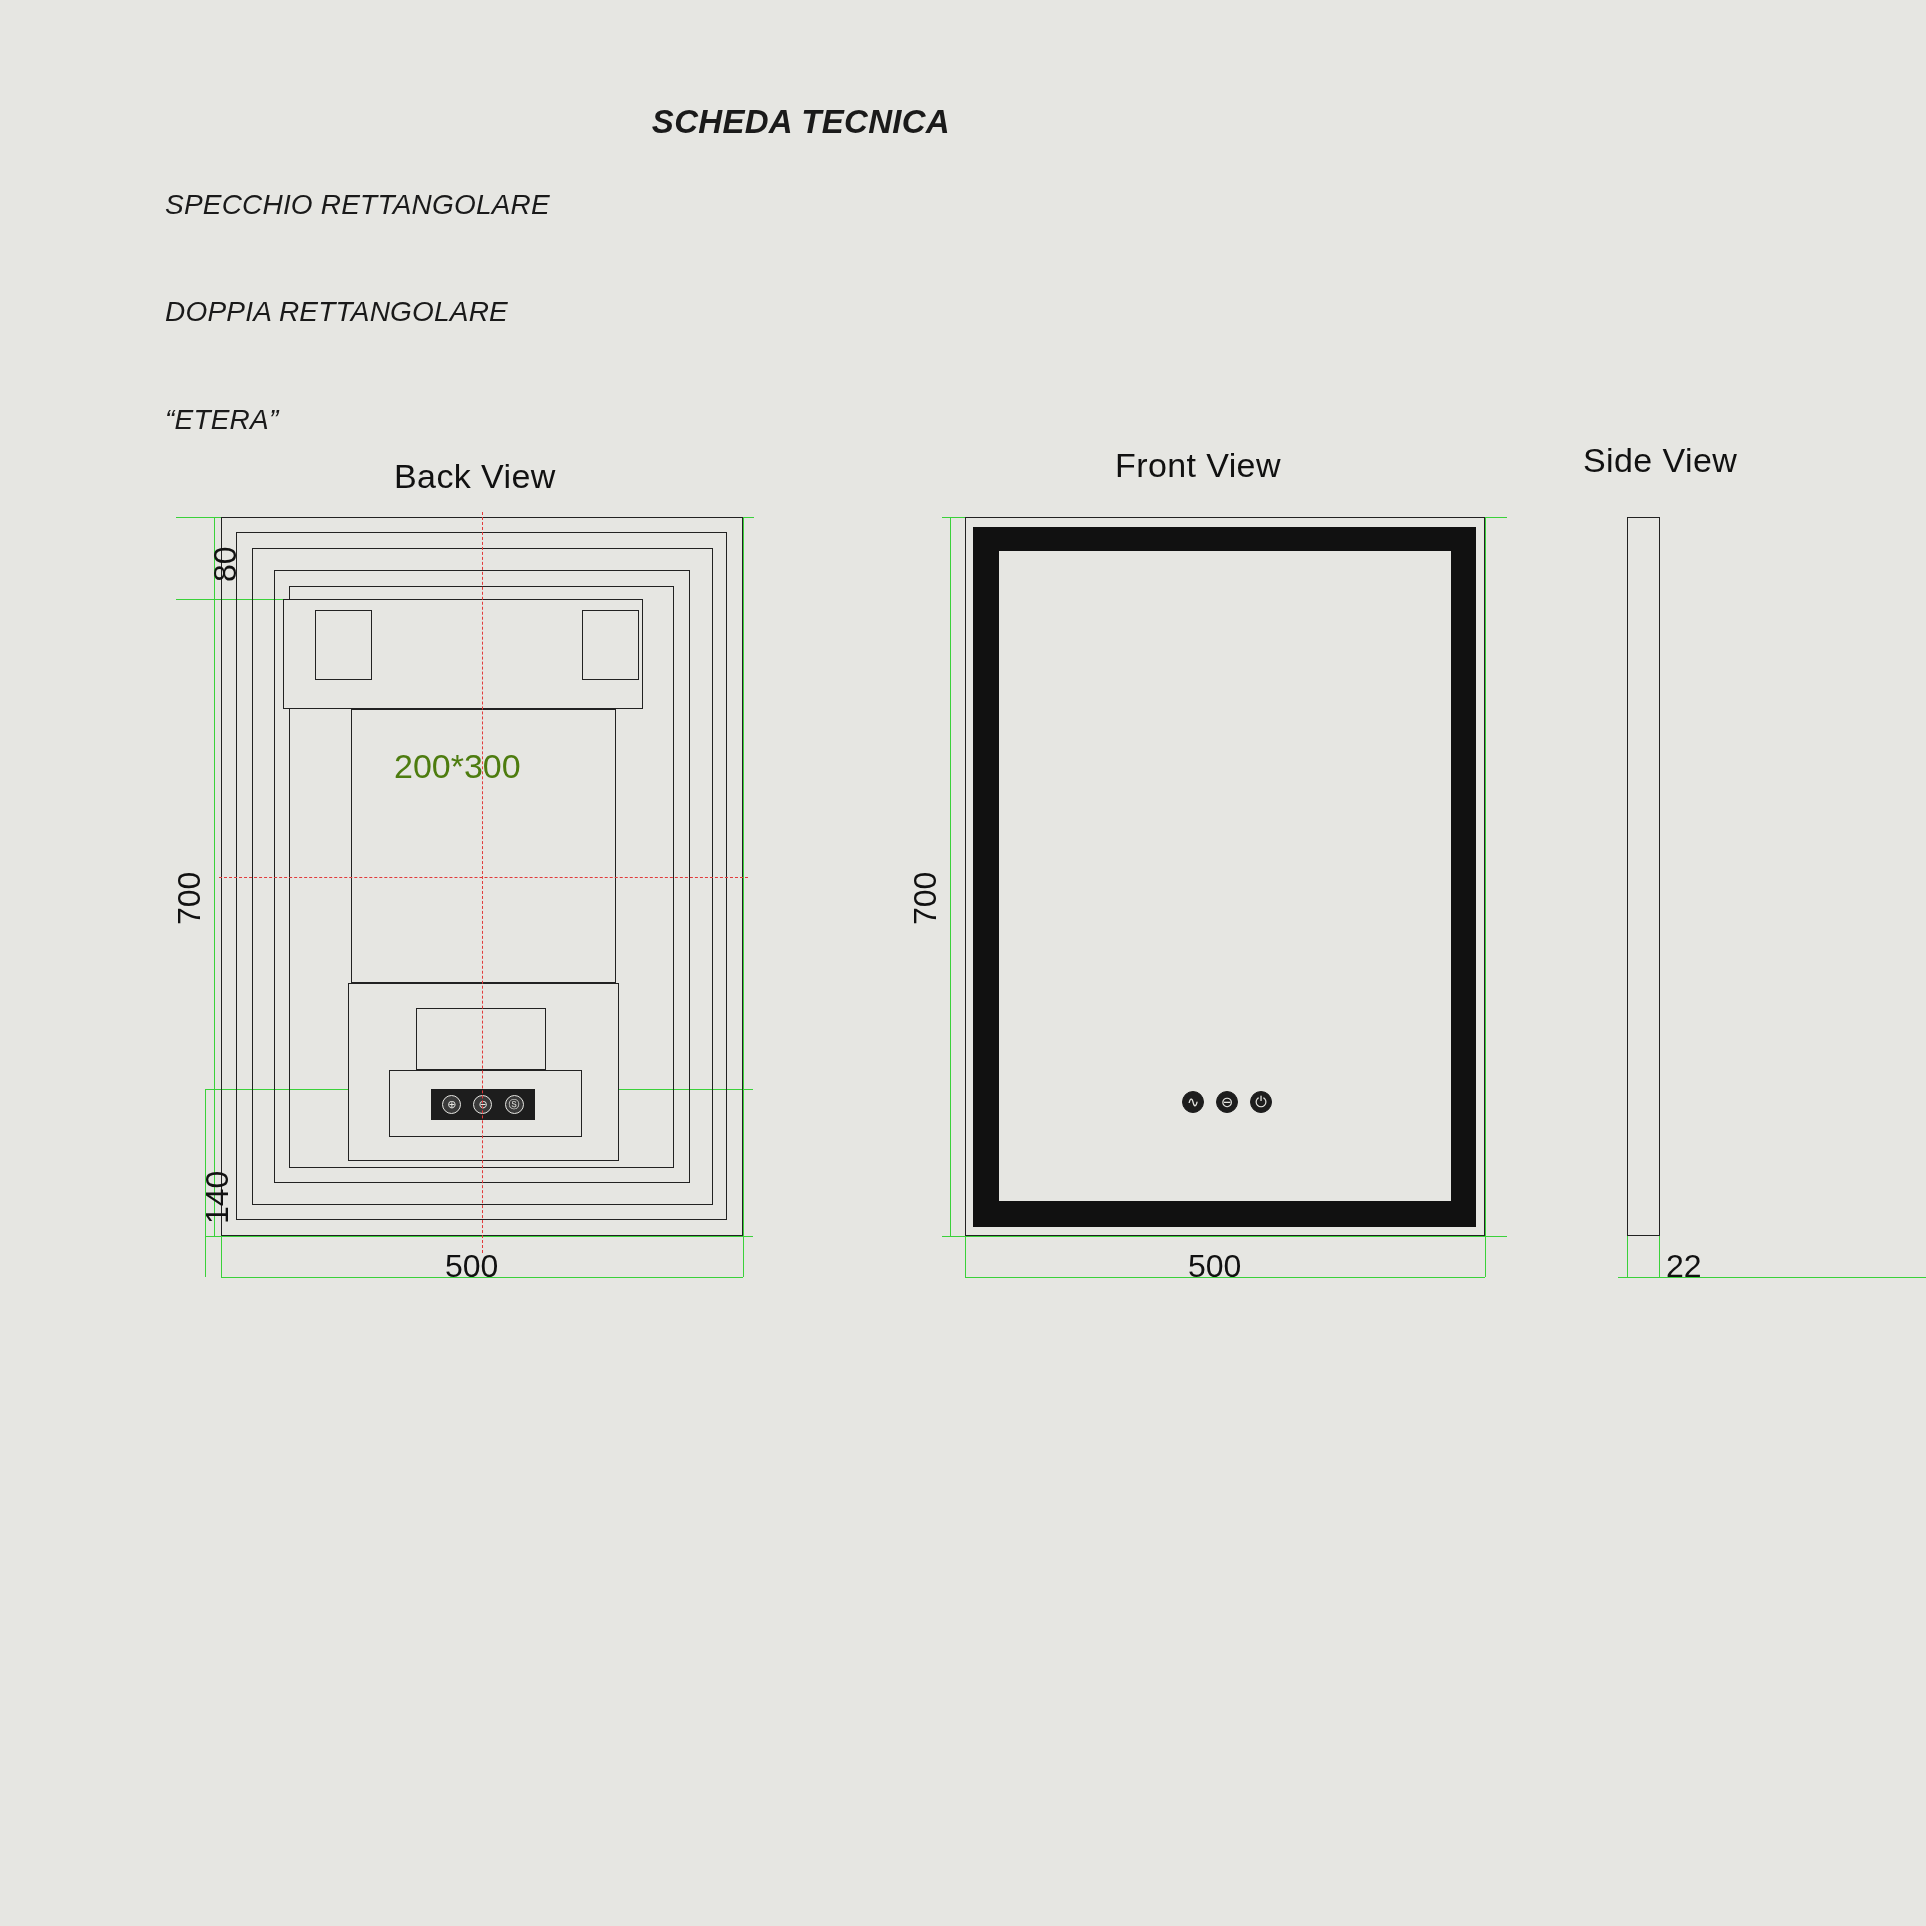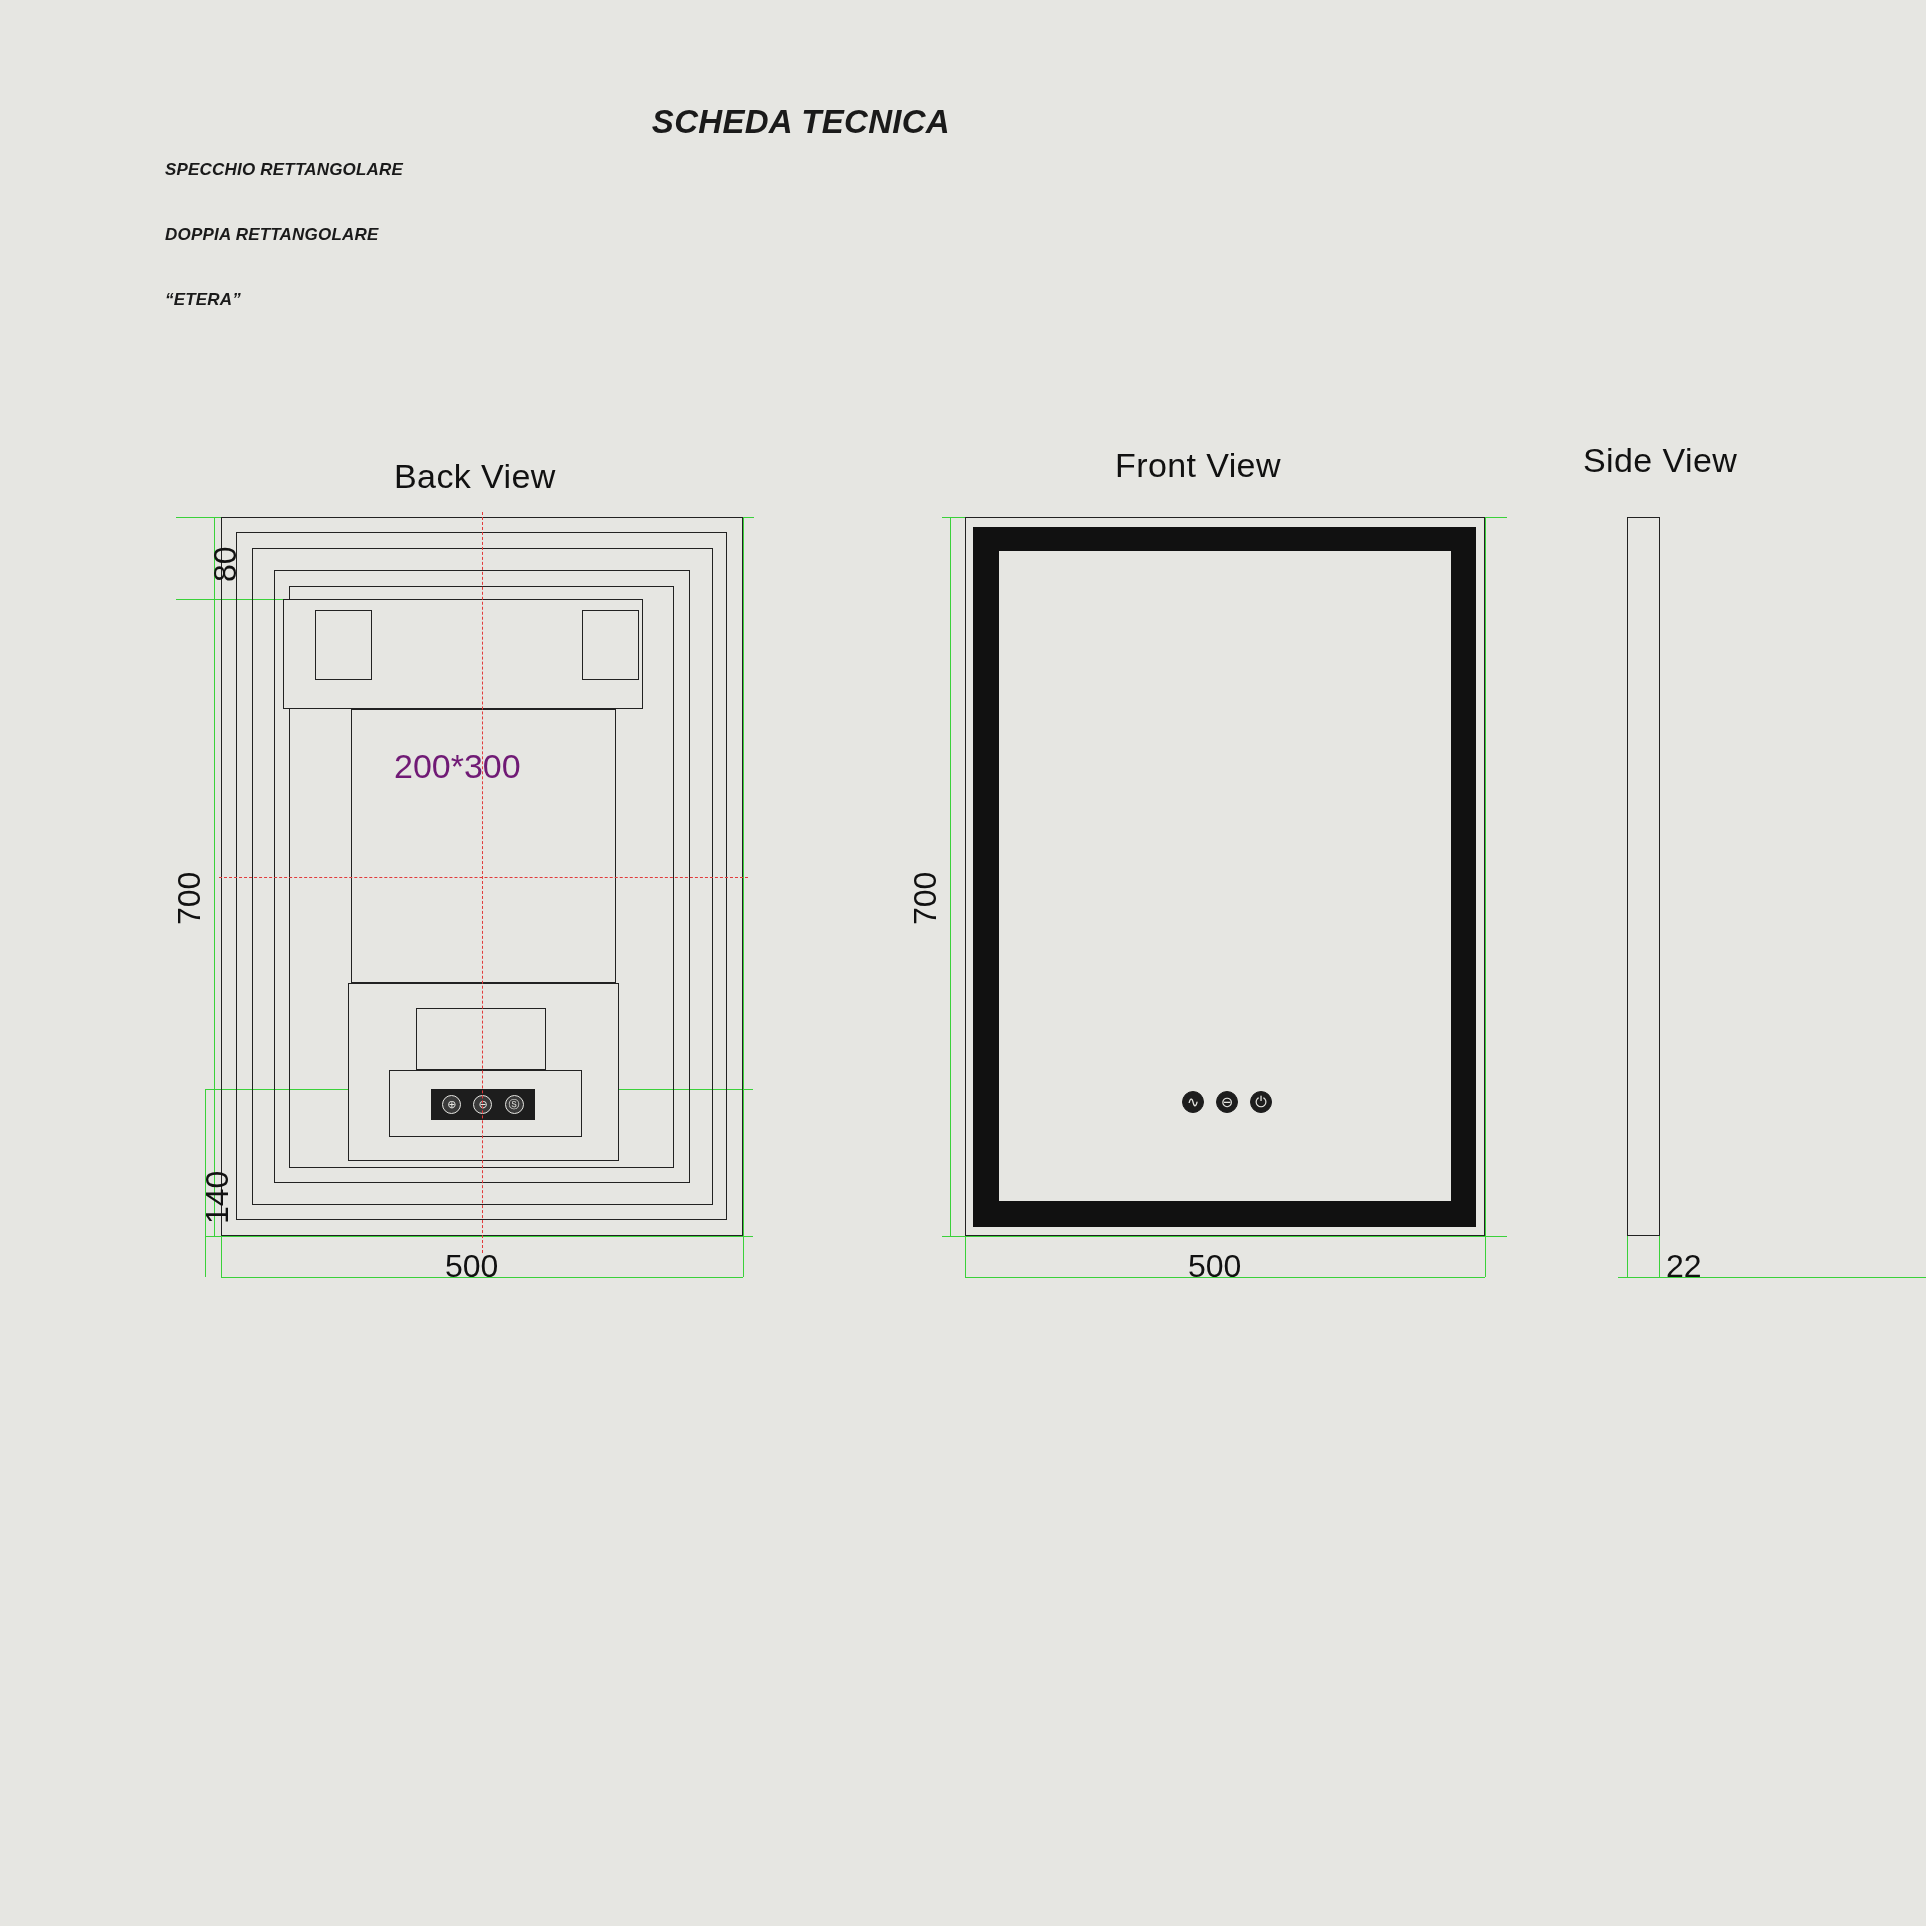--- a/index.html
+++ b/index.html
@@ -23,22 +23,22 @@
     height: 1926px;
     background: #e6e6e2;
   }
 
   
   .title-block {
     position: absolute;
     left: 165px;
     top: 115px;
     font-style: italic;
-    font-weight: bold;
-    font-size: 17px;
+    font-weight: normal;
+    font-size: 28px;
     line-height: 1.28;
     letter-spacing: 0.2px;
     white-space: pre;
   }
   .title-block div { white-space: pre; }
 
   .doc-type {
     position: absolute;
     right: 976px;
     top: 103px;
@@ -97,21 +97,21 @@
   }
   .dim.vert {
     transform: rotate(-90deg);
     transform-origin: left top;
   }
 
   
   .bv-label {
     position: absolute;
     font-size: 34px;
-    color: #701a75;
+    color: #4d7c0f;
     white-space: nowrap;
   }
 
   
   .touch-row {
     position: absolute;
     display: flex;
     gap: 12px;
     align-items: center;
   }

